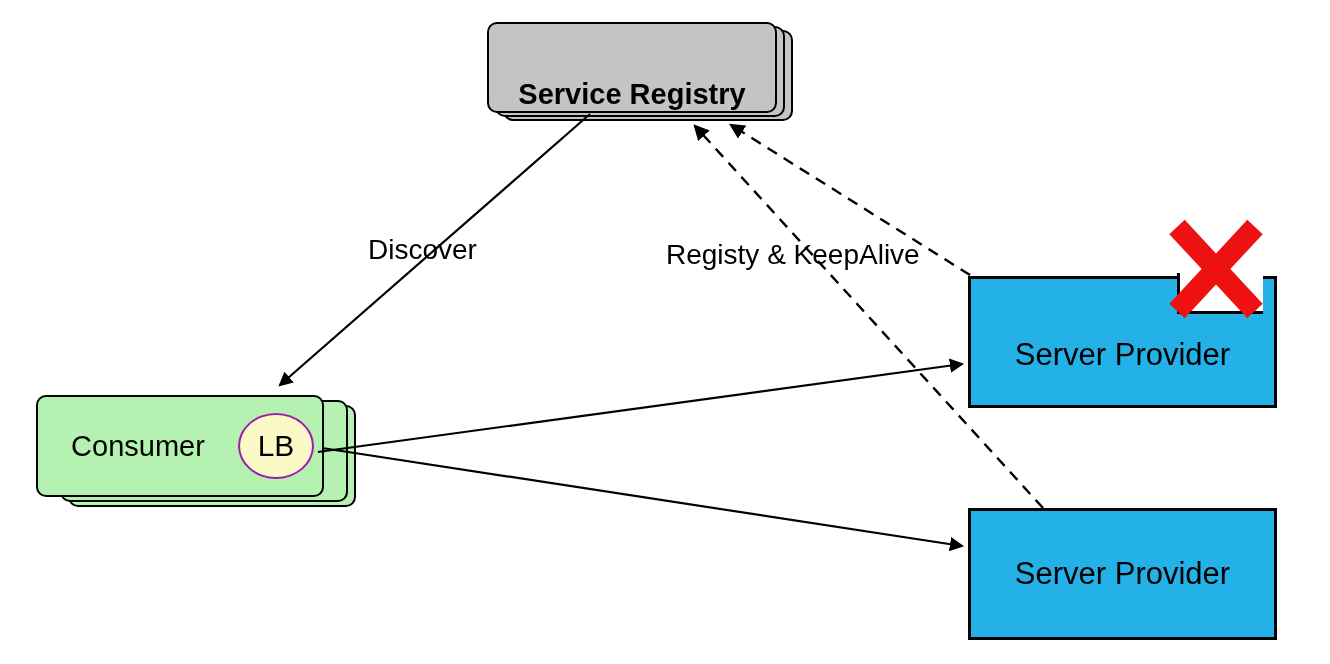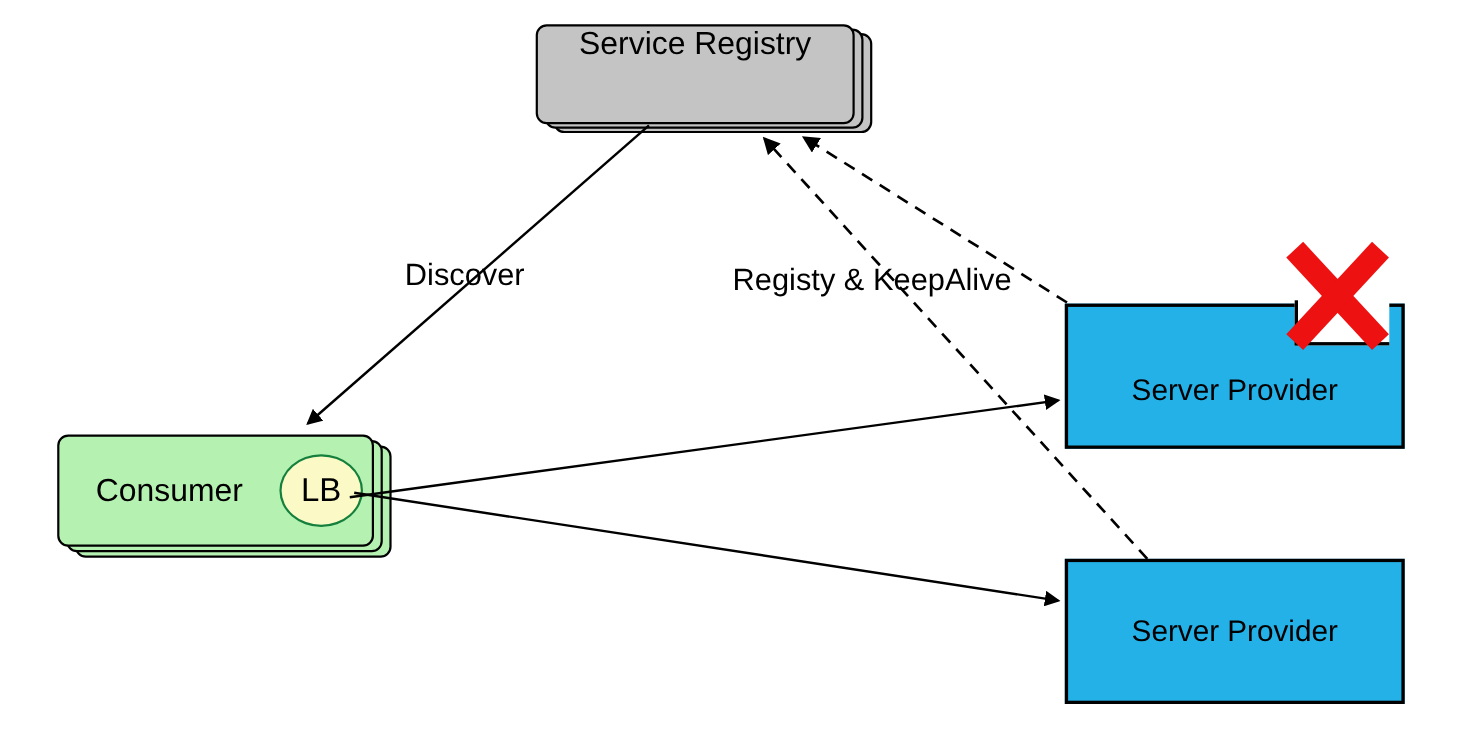--- a/index.html
+++ b/index.html
@@ -22,58 +22,58 @@
     box-sizing: border-box;
   }
   .rounded { border-radius: 10px; }
 
   
   .registry { background: #c4c4c4; width: 290px; height: 91px; }
   .registry.l2 { left: 503px; top: 30px; }
   .registry.l1 { left: 495px; top: 26px; }
   .registry.l0 {
     left: 487px; top: 22px;
-    display: flex; align-items: flex-start; justify-content: center;
-    font-size: 29px; color: #000;
+    display: flex; align-items: flex-end; justify-content: center;
+    font-size: 29px; color: #000; font-weight: bold;
   }
 
   
   .consumer { background: #b5f1b0; width: 288px; height: 102px; }
   .consumer.l2 { left: 68px; top: 405px; }
   .consumer.l1 { left: 60px; top: 400px; }
   .consumer.l0 {
-    left: 52px; top: 395px;
+    left: 36px; top: 395px;
     display: flex; align-items: center;
     font-size: 29px; color: #000;
   }
   .consumer-label {
     flex: 1;
     text-align: center;
   }
   .lb-ellipse {
     width: 76px; height: 66px;
     margin-right: 8px;
-    border: 2px solid #15803d;
+    border: 2px solid #a21caf;
     border-radius: 50%;
     background: #fbf9c6;
     display: flex; align-items: center; justify-content: center;
     font-size: 30px; color: #000;
     box-sizing: border-box;
     flex: none;
   }
 
   
   .provider {
     position: absolute;
     width: 309px; height: 132px;
     background: #24b1e8;
     border: 3px solid #000000;
     box-sizing: border-box;
     display: flex; align-items: center; justify-content: center;
-    font-size: 27px; color: #000;
+    font-size: 31px; color: #000;
   }
   .provider.top { left: 968px; top: 276px; padding-top: 26px; }
   .provider.bottom { left: 968px; top: 508px; }
 
   
   .notch {
     position: absolute;
     left: 1177px; top: 273px;
     width: 86px; height: 41px;
     background: #ffffff;

